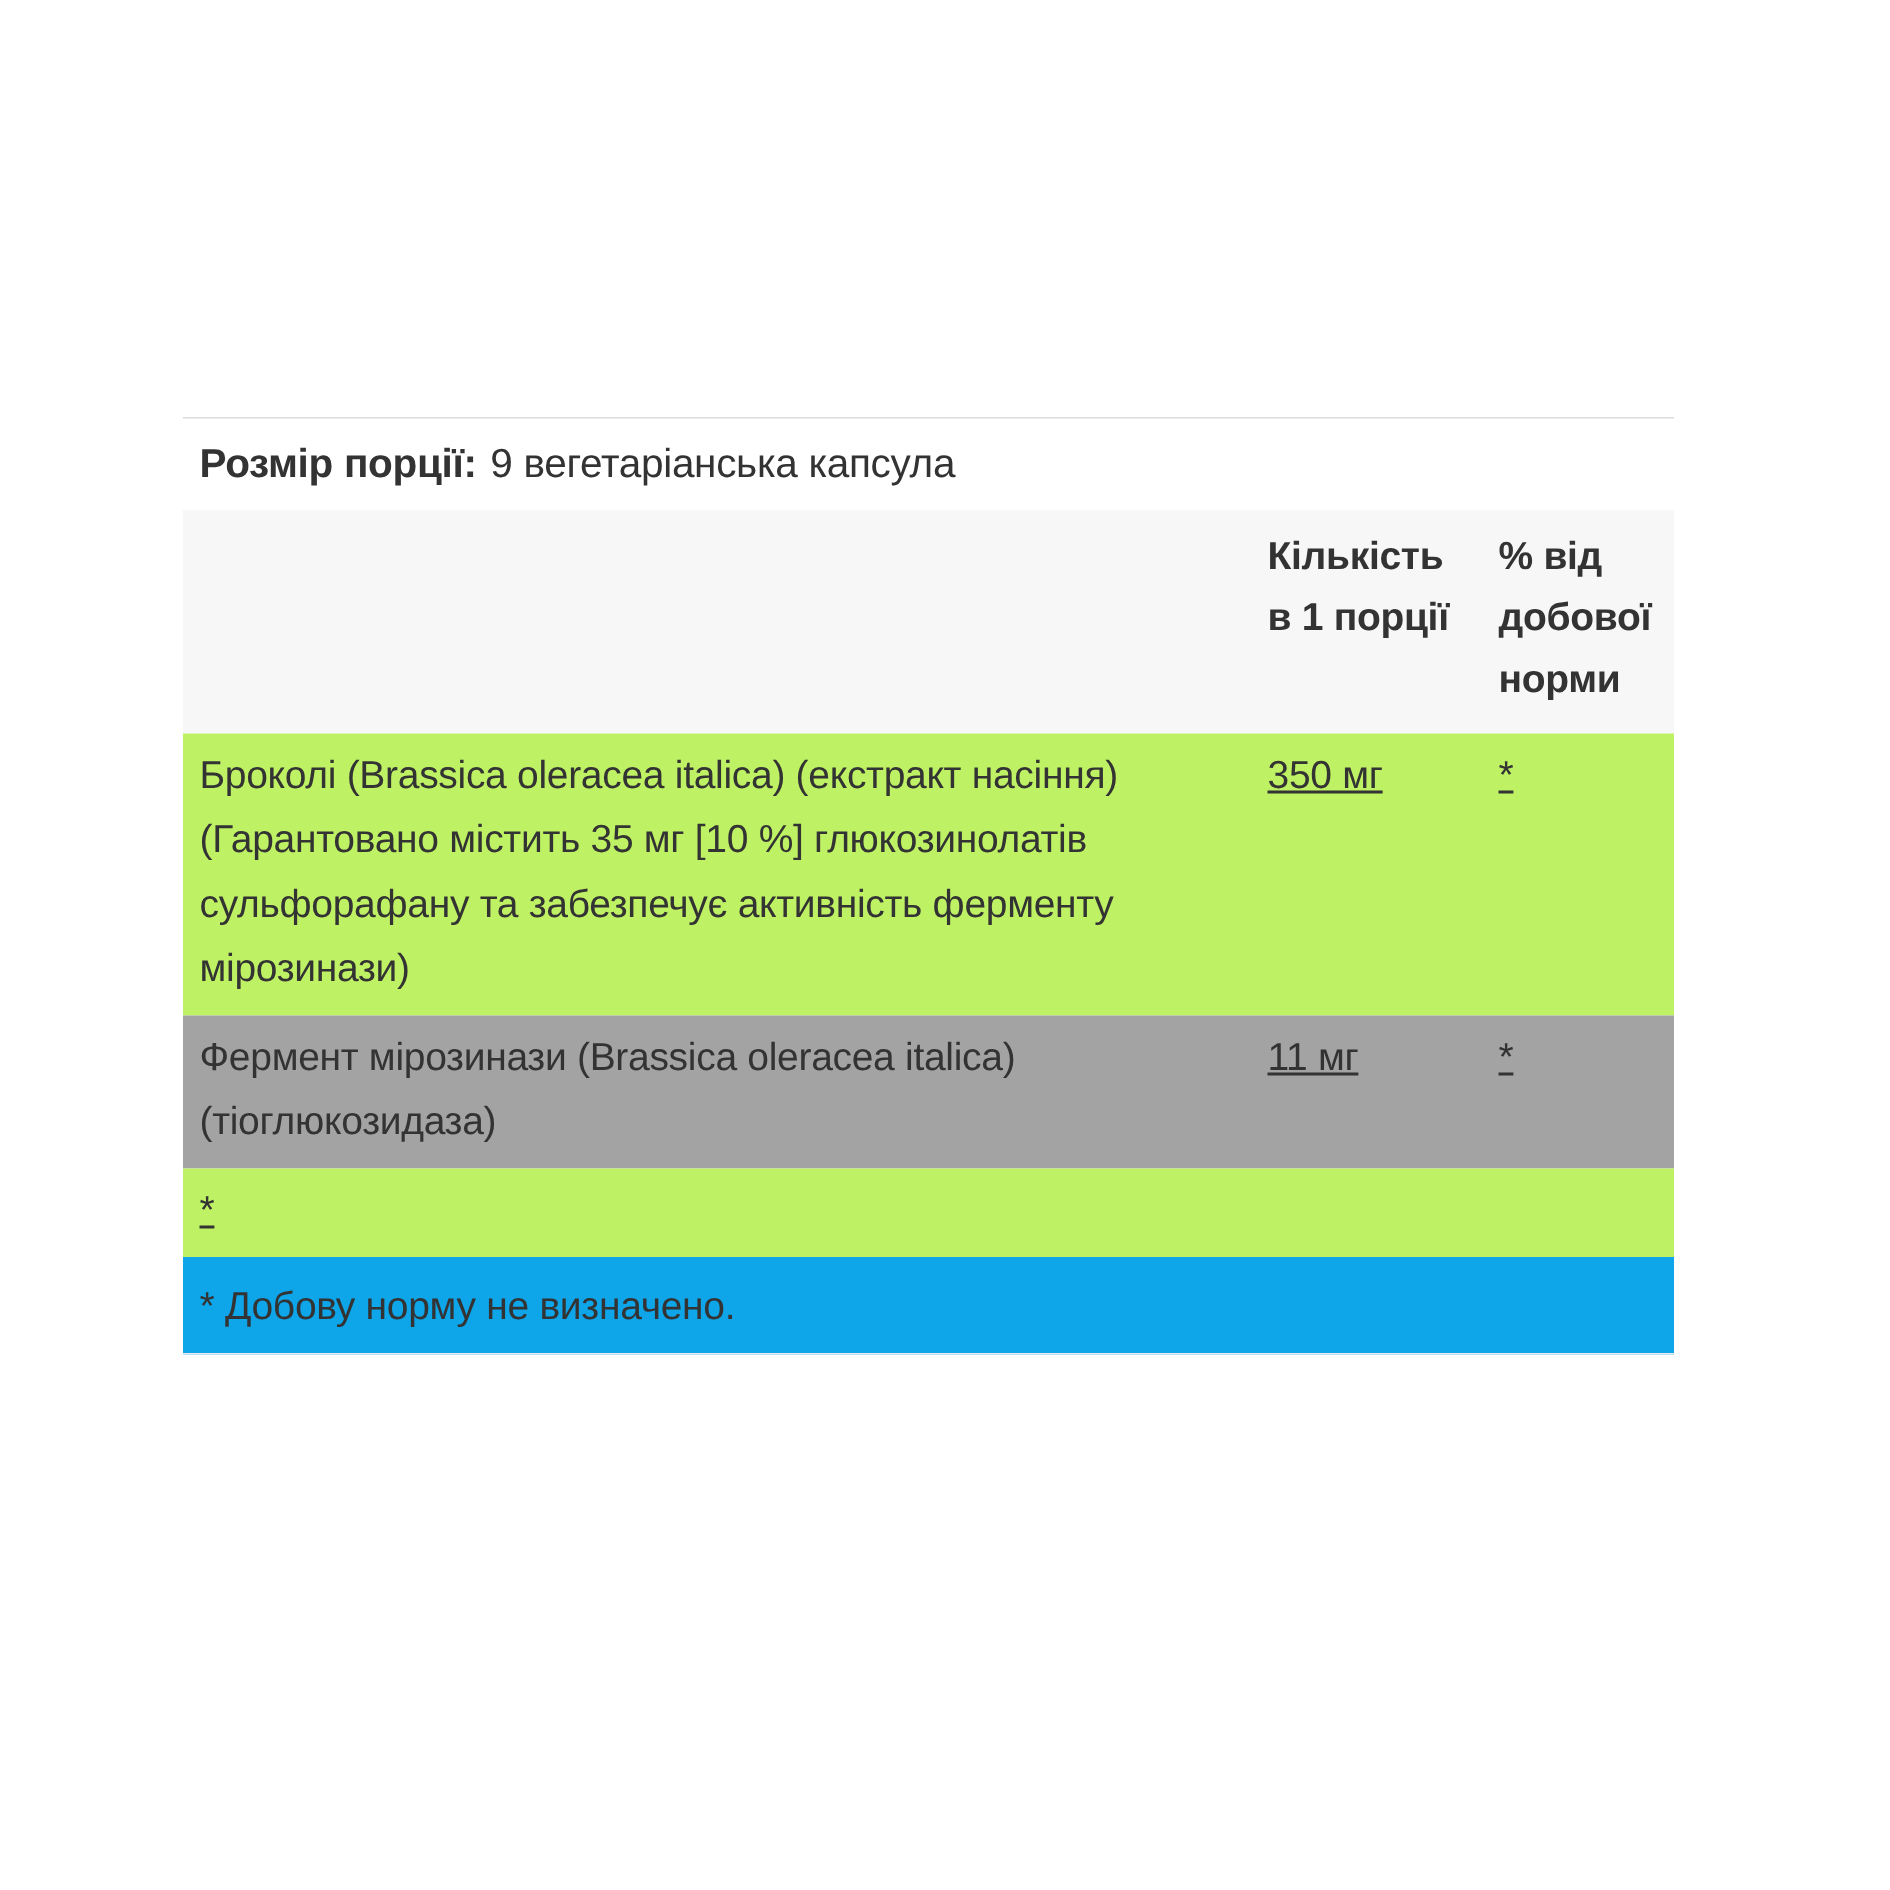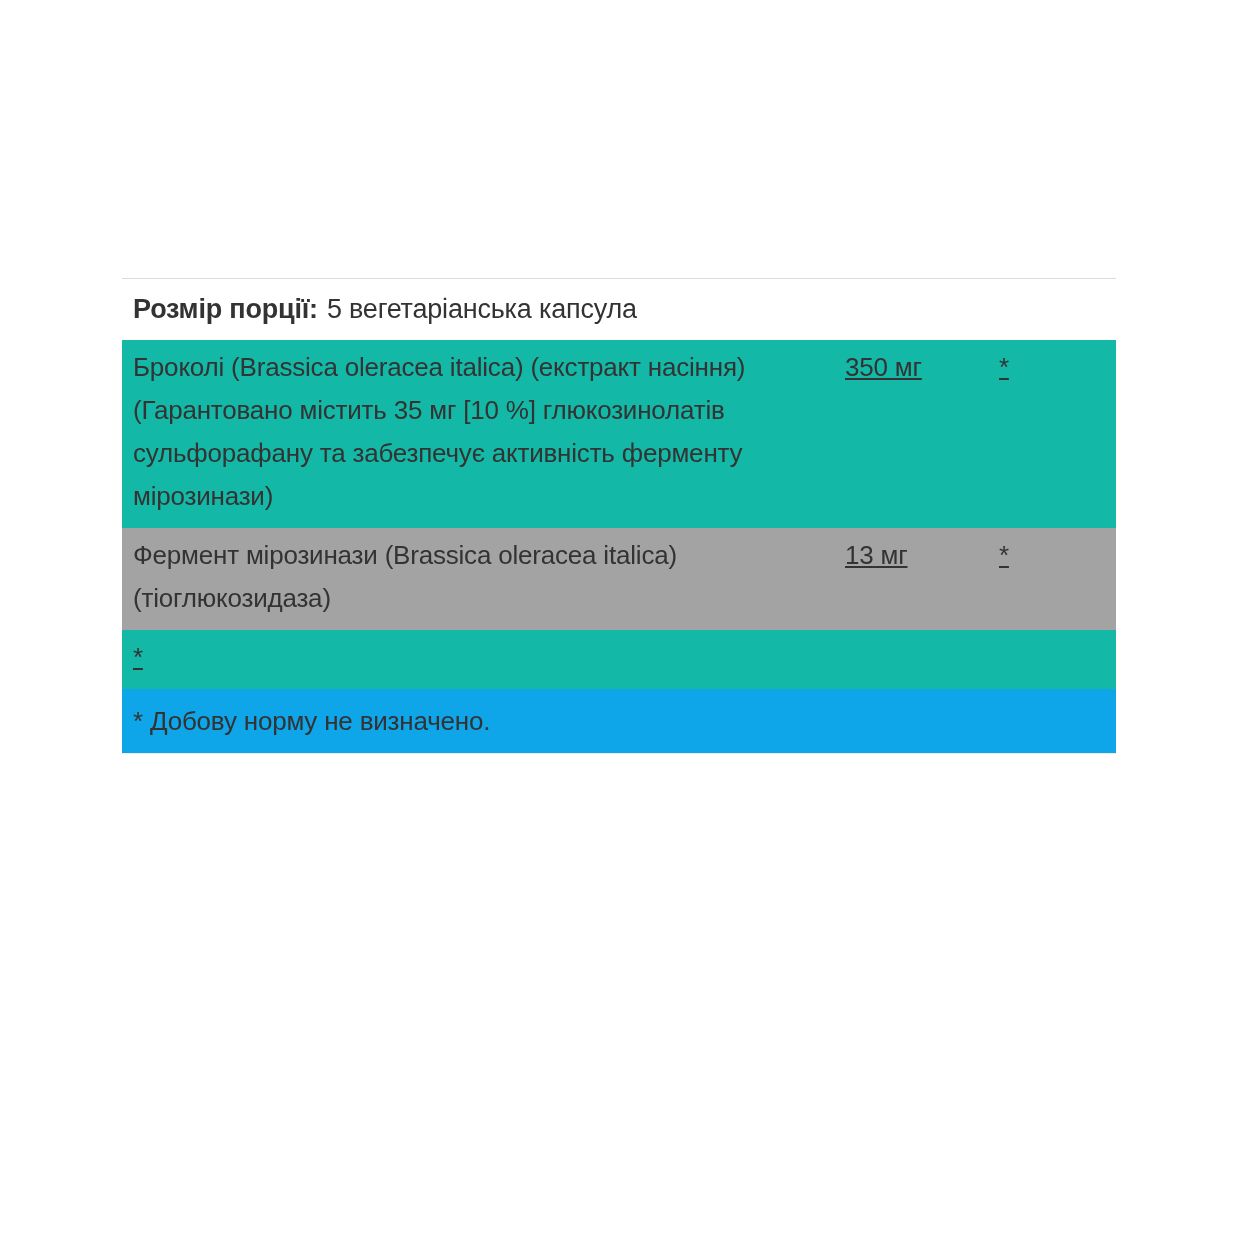--- a/index.html
+++ b/index.html
@@ -43,21 +43,21 @@
   }
   .header-band {
     background: #f7f7f7;
     padding-top: 10px;
     padding-bottom: 16px;
     line-height: 41px;
     font-weight: bold;
   }
   .th { white-space: pre-line; }
   .ingredient-row {
-    background: #14b8a6;
+    background: #bef264;
     padding-top: 6px;
     padding-bottom: 10px;
     line-height: 43px;
   }
   .ingredient-row.striped { background: #a3a3a3; }
   .cell-name { white-space: pre-line; }
   .cell-amount, .cell-dv { line-height: 43px; text-decoration: underline; }
   .footnote-row {
     background: #0ea5e9;
     height: 65px;
@@ -68,37 +68,45 @@
   }
 </style>
 </head>
 <body>
 
 <div class="canvas">
   <div class="facts-table">
 
     <div class="serving-row">
       <span class="label">Розмір порції:</span>
-      <span class="value">5 вегетаріанська капсула</span>
+      <span class="value">9 вегетаріанська капсула</span>
     </div>
 
+    <div class="grid-row header-band">
+      <div class="th"></div>
+      <div class="th">Кількість
+в 1 порції</div>
+      <div class="th">% від
+добової
+норми</div>
+    </div>
 
     <div class="grid-row ingredient-row">
       <div class="cell-name">Броколі (Brassica oleracea italica) (екстракт насіння)
 (Гарантовано містить 35 мг [10 %] глюкозинолатів
 сульфорафану та забезпечує активність ферменту
 мірозинази)</div>
       <div class="cell-amount">350 мг</div>
       <div class="cell-dv">*</div>
     </div>
 
     <div class="grid-row ingredient-row striped">
       <div class="cell-name">Фермент мірозинази (Brassica oleracea italica)
 (тіоглюкозидаза)</div>
-      <div class="cell-amount">13 мг</div>
+      <div class="cell-amount">11 мг</div>
       <div class="cell-dv">*</div>
     </div>
 
     <div class="grid-row ingredient-row">
       <div class="cell-dv">*</div>
     </div>
 
     <div class="footnote-row">
       <span>* Добову норму не визначено.</span>
     </div>

